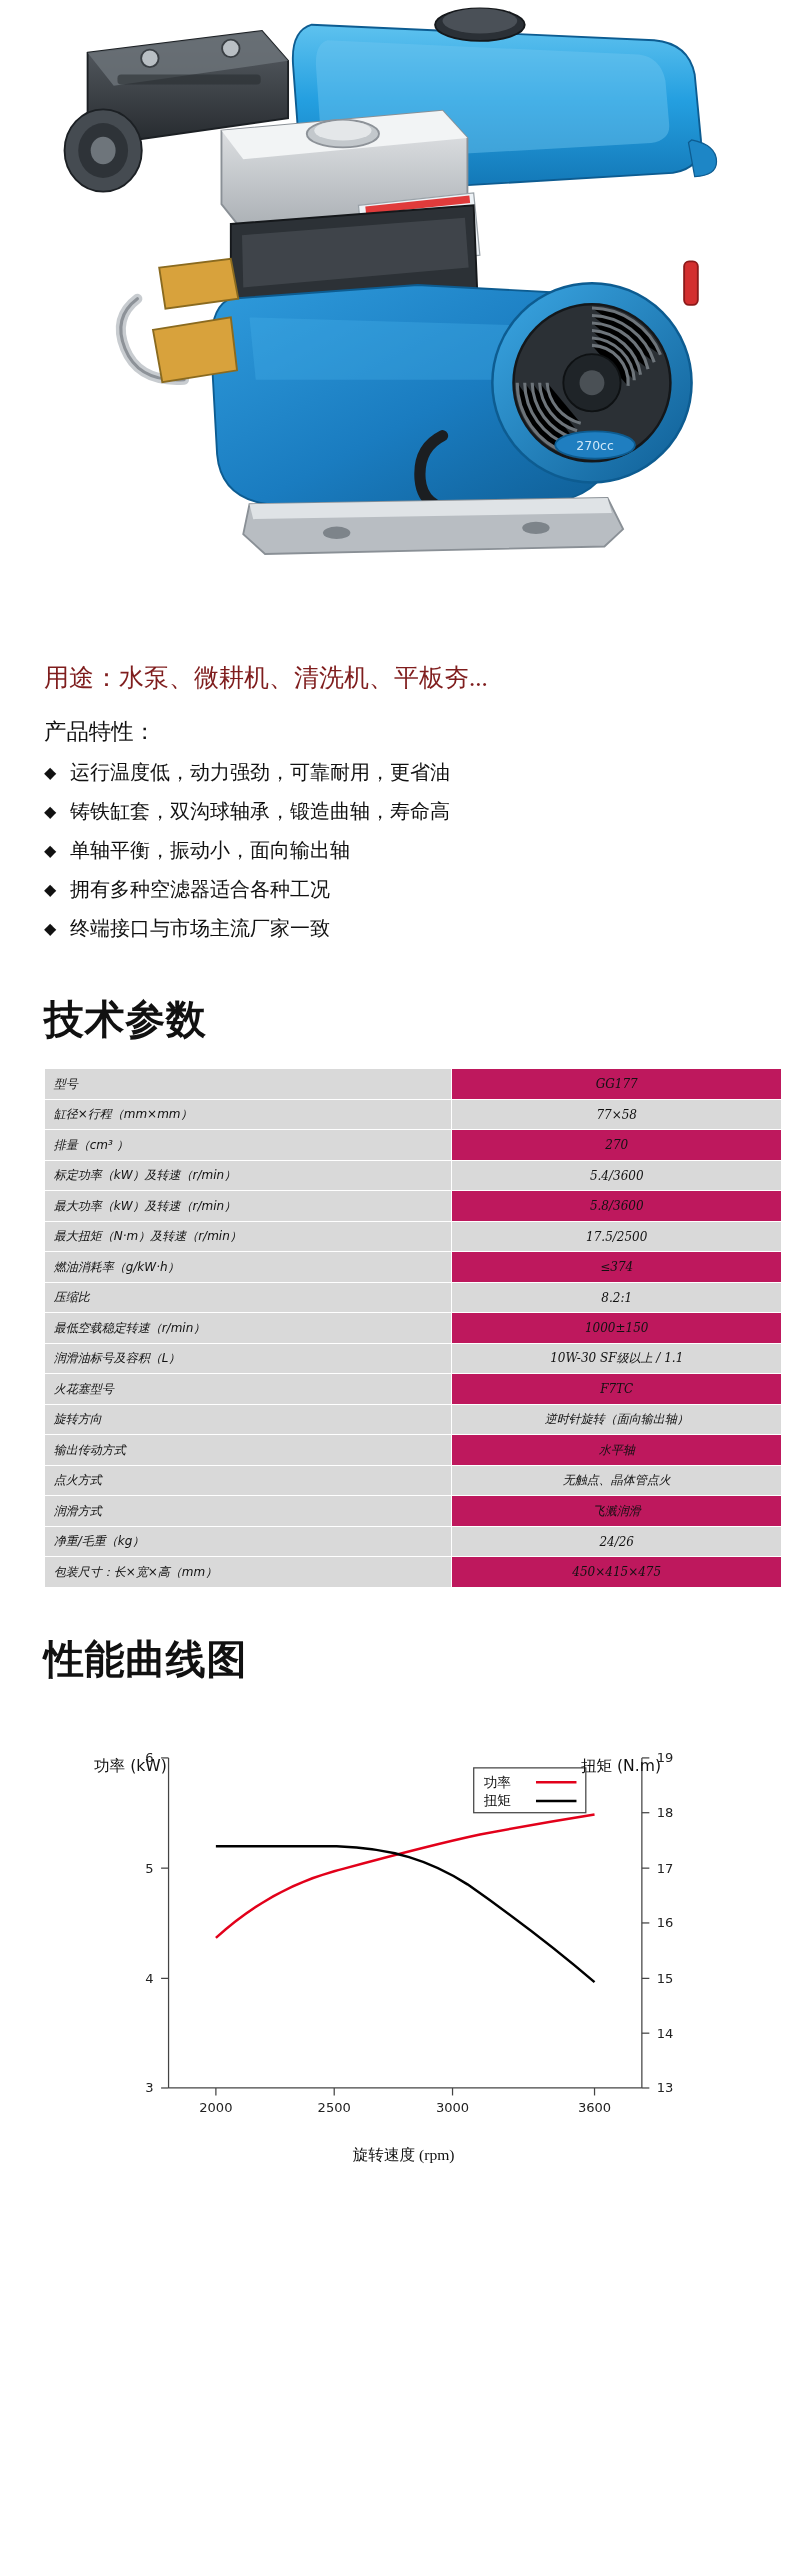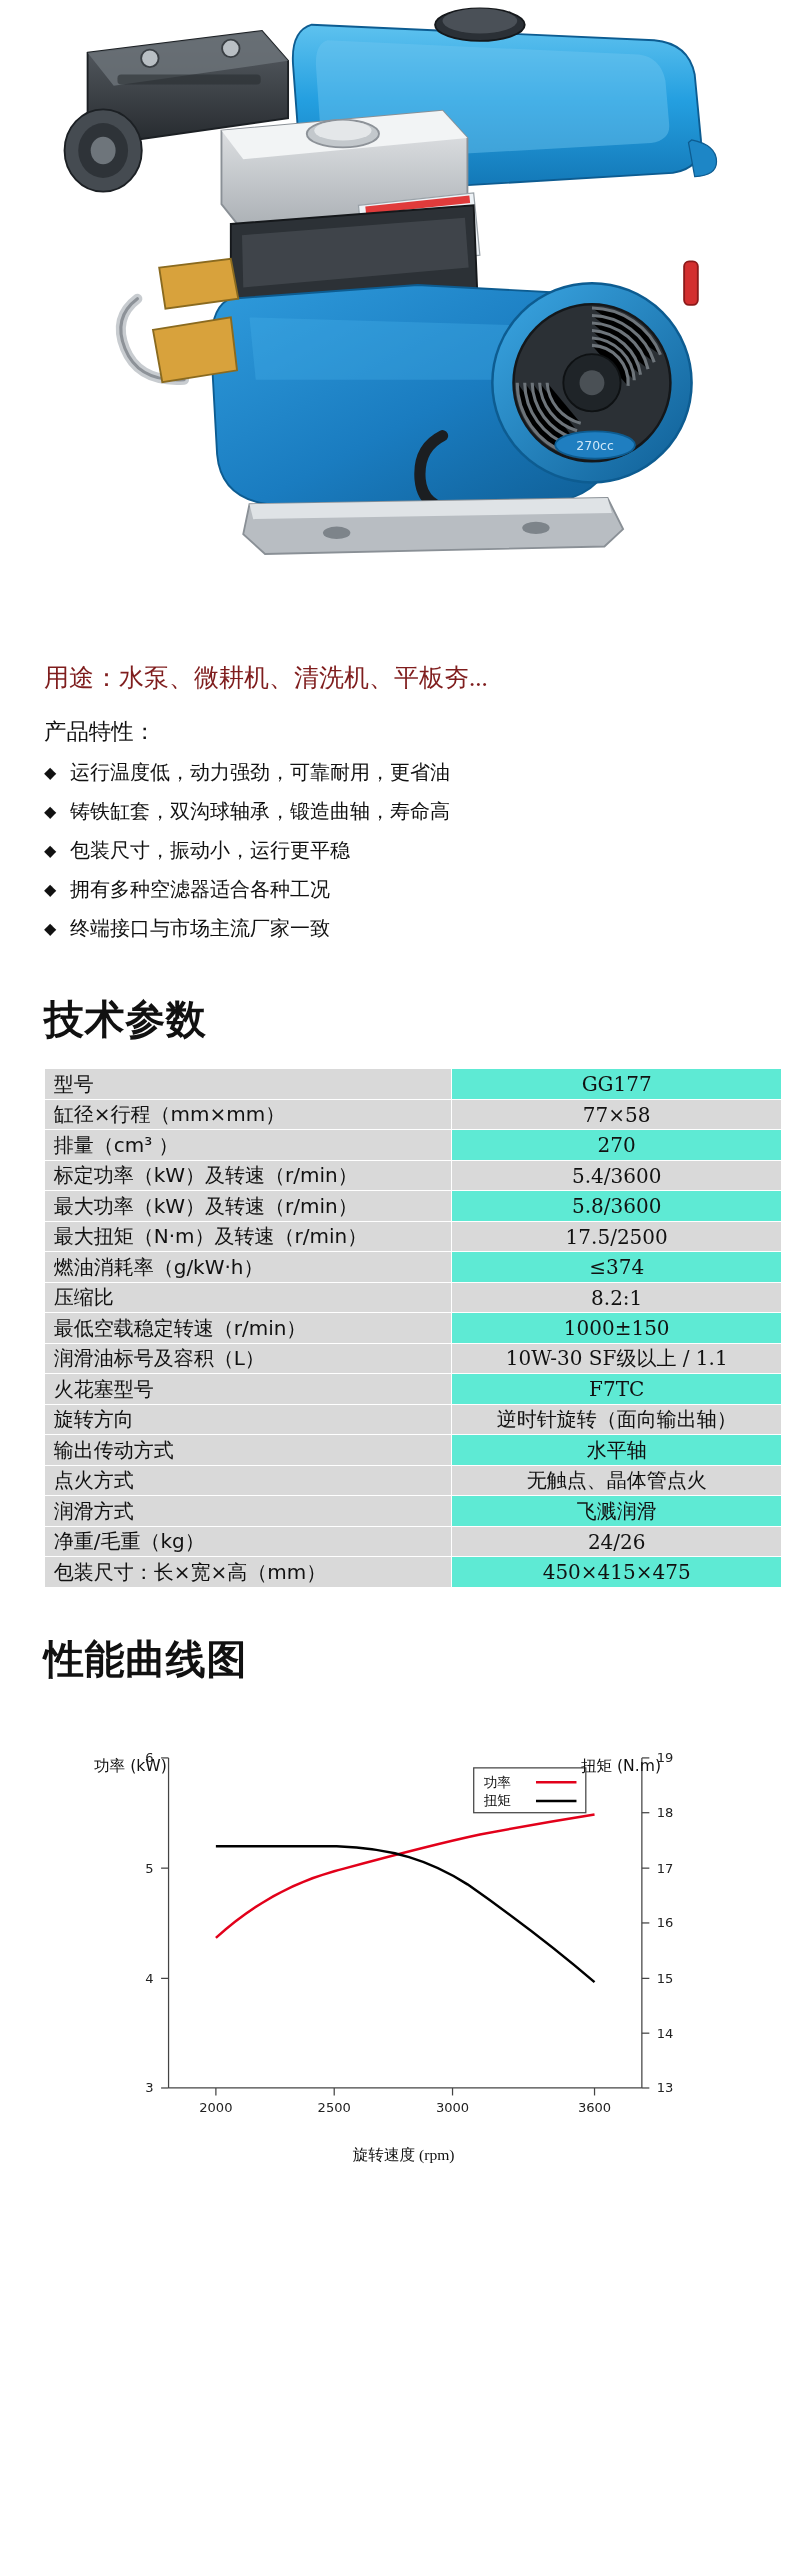--- a/index.html
+++ b/index.html
@@ -82,34 +82,35 @@
   
   table.specs {
     border-collapse: collapse;
     width: 738px;
     margin-left: 0;
     font-family: "DejaVu Sans", sans-serif;
   }
   table.specs td {
     border: 0.6px solid #ffffff;
     height: 30.5px;
-    font-size: 20px;
+    font-size: 12px;
     color: #111;
     padding: 1.2px 6.2px;
     vertical-align: middle;
+    font-style: italic;
   }
   table.specs td.k {
     width: 408px;
     background: #d9d9d9;
     text-align: left;
     padding-left: 8.7px;
   }
   table.specs td.v {
     width: 330px;
-    background: #5eead4;
+    background: #be185d;
     text-align: center;
     font-family: "DejaVu Serif", serif;
   }
   table.specs tr:nth-child(even) td.k,
   table.specs tr:nth-child(even) td.v { background: #d9d9d9; }
 
   
   .chart-block {
     width: 738px;
     margin-top: 16px;
@@ -259,21 +260,21 @@
     <li>
       <span class="bullet">◆</span>
       <span>运行温度低，动力强劲，可靠耐用，更省油</span>
     </li>
     <li>
       <span class="bullet">◆</span>
       <span>铸铁缸套，双沟球轴承，锻造曲轴，寿命高</span>
     </li>
     <li>
       <span class="bullet">◆</span>
-      <span>包装尺寸，振动小，运行更平稳</span>
+      <span>单轴平衡，振动小，面向输出轴</span>
     </li>
     <li>
       <span class="bullet">◆</span>
       <span>拥有多种空滤器适合各种工况</span>
     </li>
     <li>
       <span class="bullet">◆</span>
       <span>终端接口与市场主流厂家一致</span>
     </li>
   </ul>

